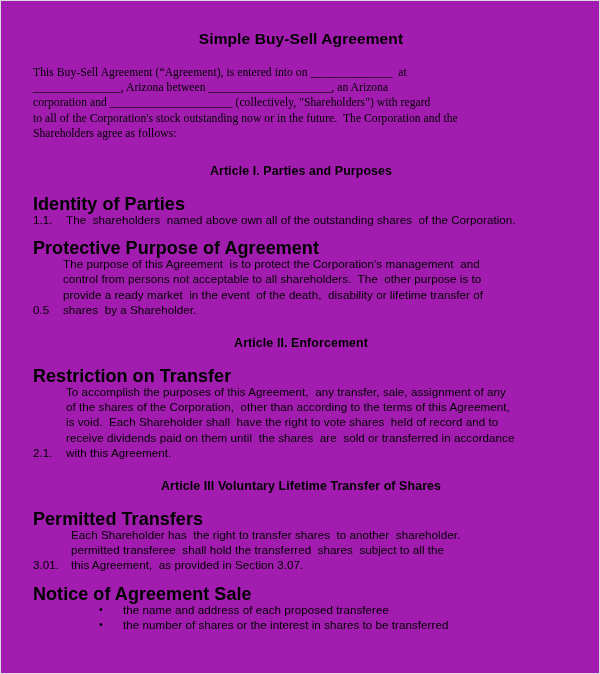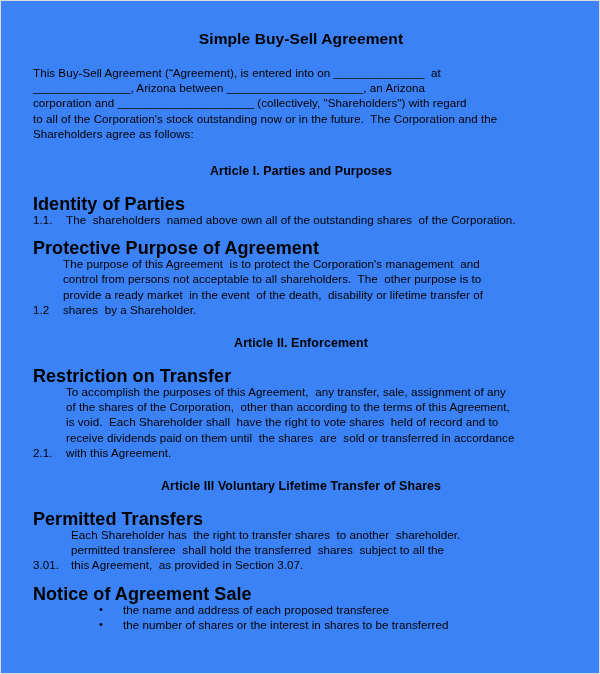--- a/index.html
+++ b/index.html
@@ -9,21 +9,21 @@
   }
   body {
     font-family: "Liberation Sans", sans-serif;
     color: #000000;
   }
   .page {
     position: relative;
     width: 600px;
     height: 674px;
     box-sizing: border-box;
-    background: #3b82f6;
+    background: #a21caf;
     border: 1px solid #dcdcdc;
     overflow: hidden;
   }
   .doc-body {
     position: absolute;
     left: 32px;
     top: 0;
     width: 536px;
     font-size: 11.6px;
     line-height: 15.2px;
@@ -33,20 +33,21 @@
     text-align: center;
     font-weight: bold;
     font-size: 15.5px;
     line-height: 19px;
     margin-top: 28px;
     letter-spacing: 0.1px;
   }
   .para {
     margin-top: 17px;
     white-space: pre-wrap;
+    font-family: Liberation Serif, serif;
   }
   .article-head {
     text-align: center;
     font-weight: bold;
     font-size: 12.4px;
     line-height: 16px;
     letter-spacing: 0.1px;
   }
   .gap-lg { height: 22px; }
   .gap-md { height: 18px; }
@@ -112,21 +113,21 @@
     <div class="gap-md"></div>
     <div class="sec-head">Identity of Parties</div>
     <div class="clause">
       <span class="clause-num w-mid">1.1.</span>
       <span class="clause-text">The  shareholders  named above own all of the outstanding shares  of the Corporation.</span>
     </div>
 
     <div class="gap-sm"></div>
     <div class="sec-head">Protective Purpose of Agreement</div>
     <div class="clause">
-      <span class="clause-num w-slim">1.2</span>
+      <span class="clause-num w-slim">0.5</span>
       <span class="clause-text">The purpose of this Agreement  is to protect the Corporation's management  and
 control from persons not acceptable to all shareholders.  The  other purpose is to
 provide a ready market  in the event  of the death,  disability or lifetime transfer of
 shares  by a Shareholder.</span>
     </div>
 
     <div class="gap-md"></div>
     <div class="article-head">Article II. Enforcement</div>
 
     <div class="gap-md"></div>

